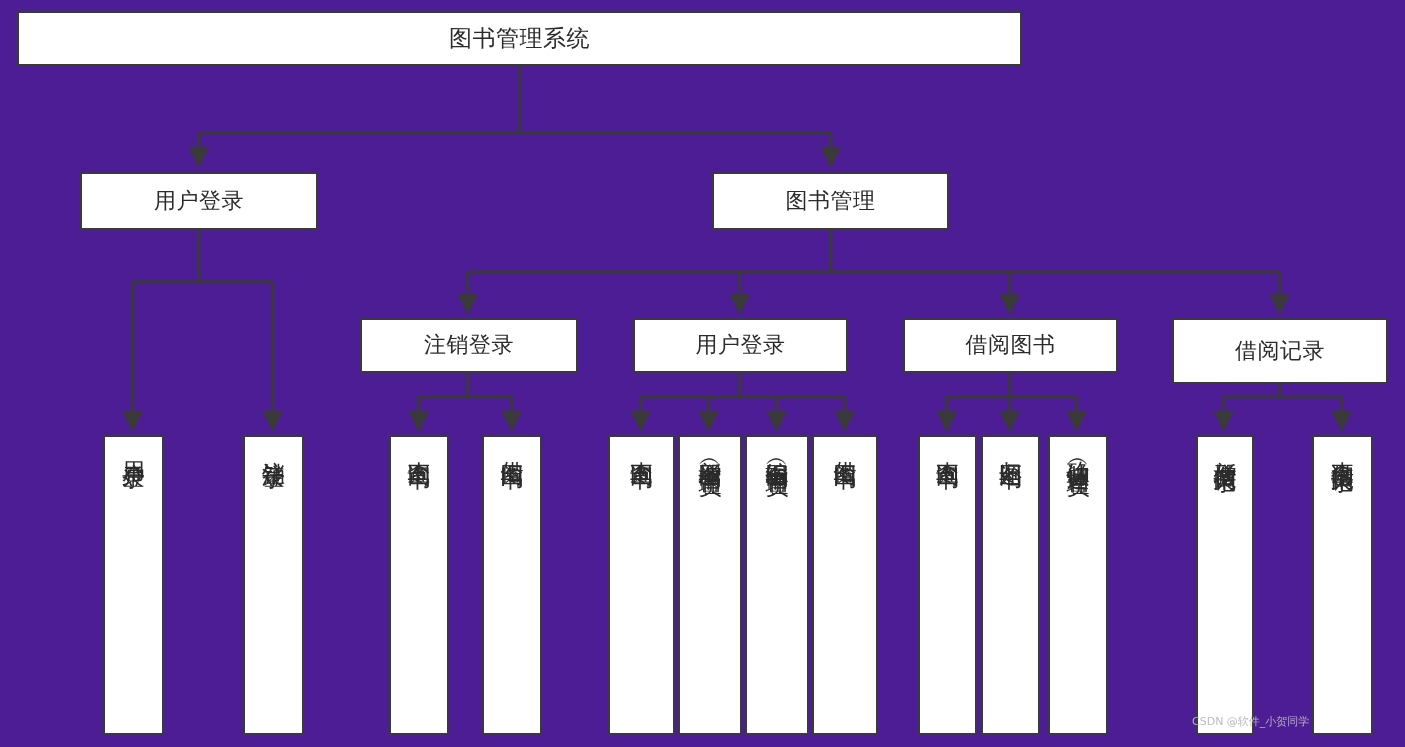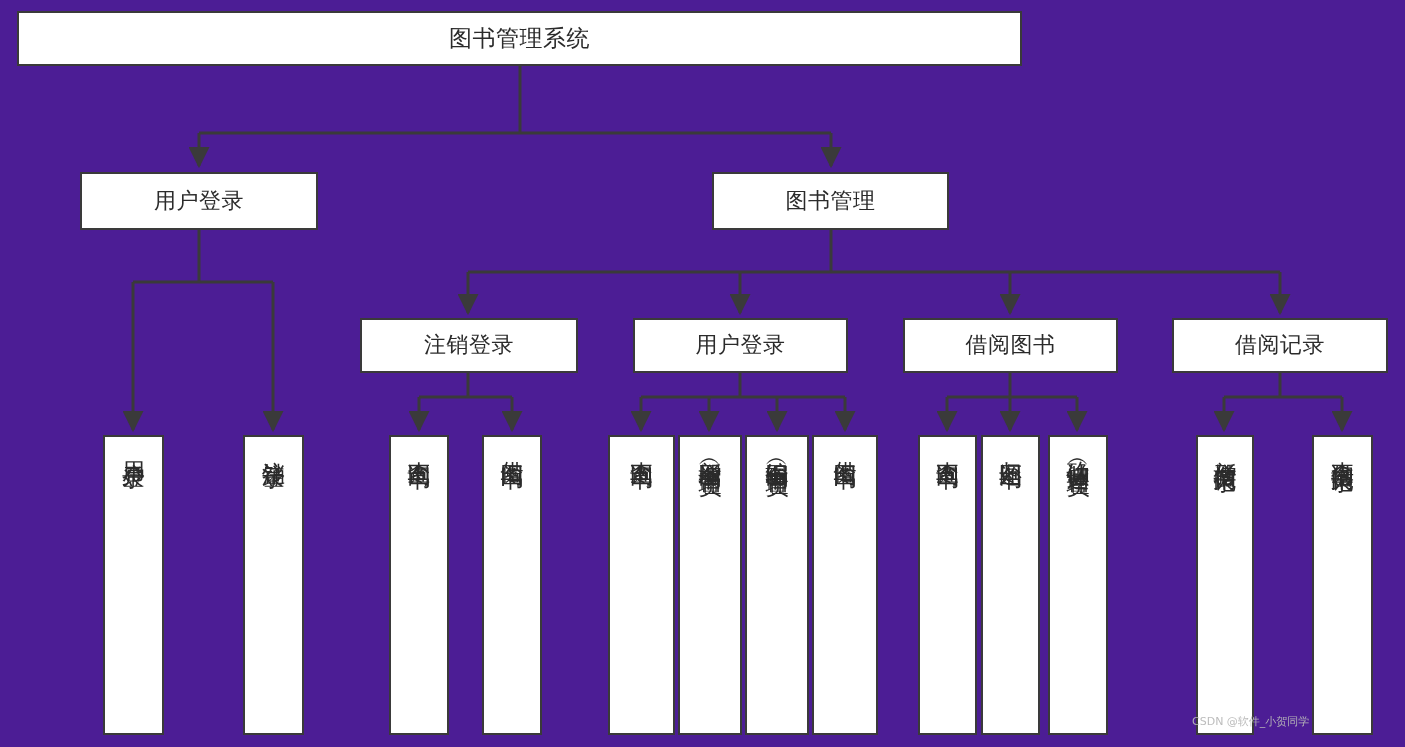--- a/index.html
+++ b/index.html
@@ -139,21 +139,21 @@
 
   <div class="node horiz" style="left:360px; top:318px; width:218px; height:55px;">
     <span class="label">注销登录</span>
   </div>
   <div class="node horiz" style="left:633px; top:318px; width:215px; height:55px;">
     <span class="label">用户登录</span>
   </div>
   <div class="node horiz" style="left:903px; top:318px; width:215px; height:55px;">
     <span class="label">借阅图书</span>
   </div>
-  <div class="node horiz" style="left:1172px; top:318px; width:216px; height:55px;">
+  <div class="node horiz" style="left:1172px; top:318px; width:216px; height:66px;">
     <span class="label">借阅记录</span>
   </div>
 
   <div class="node vert" style="left:103px; top:435px; width:61px; height:300px;">
     <span class="label">用户登录</span>
   </div>
   <div class="node vert" style="left:243px; top:435px; width:61px; height:300px;">
     <span class="label">注销登录</span>
   </div>
 

